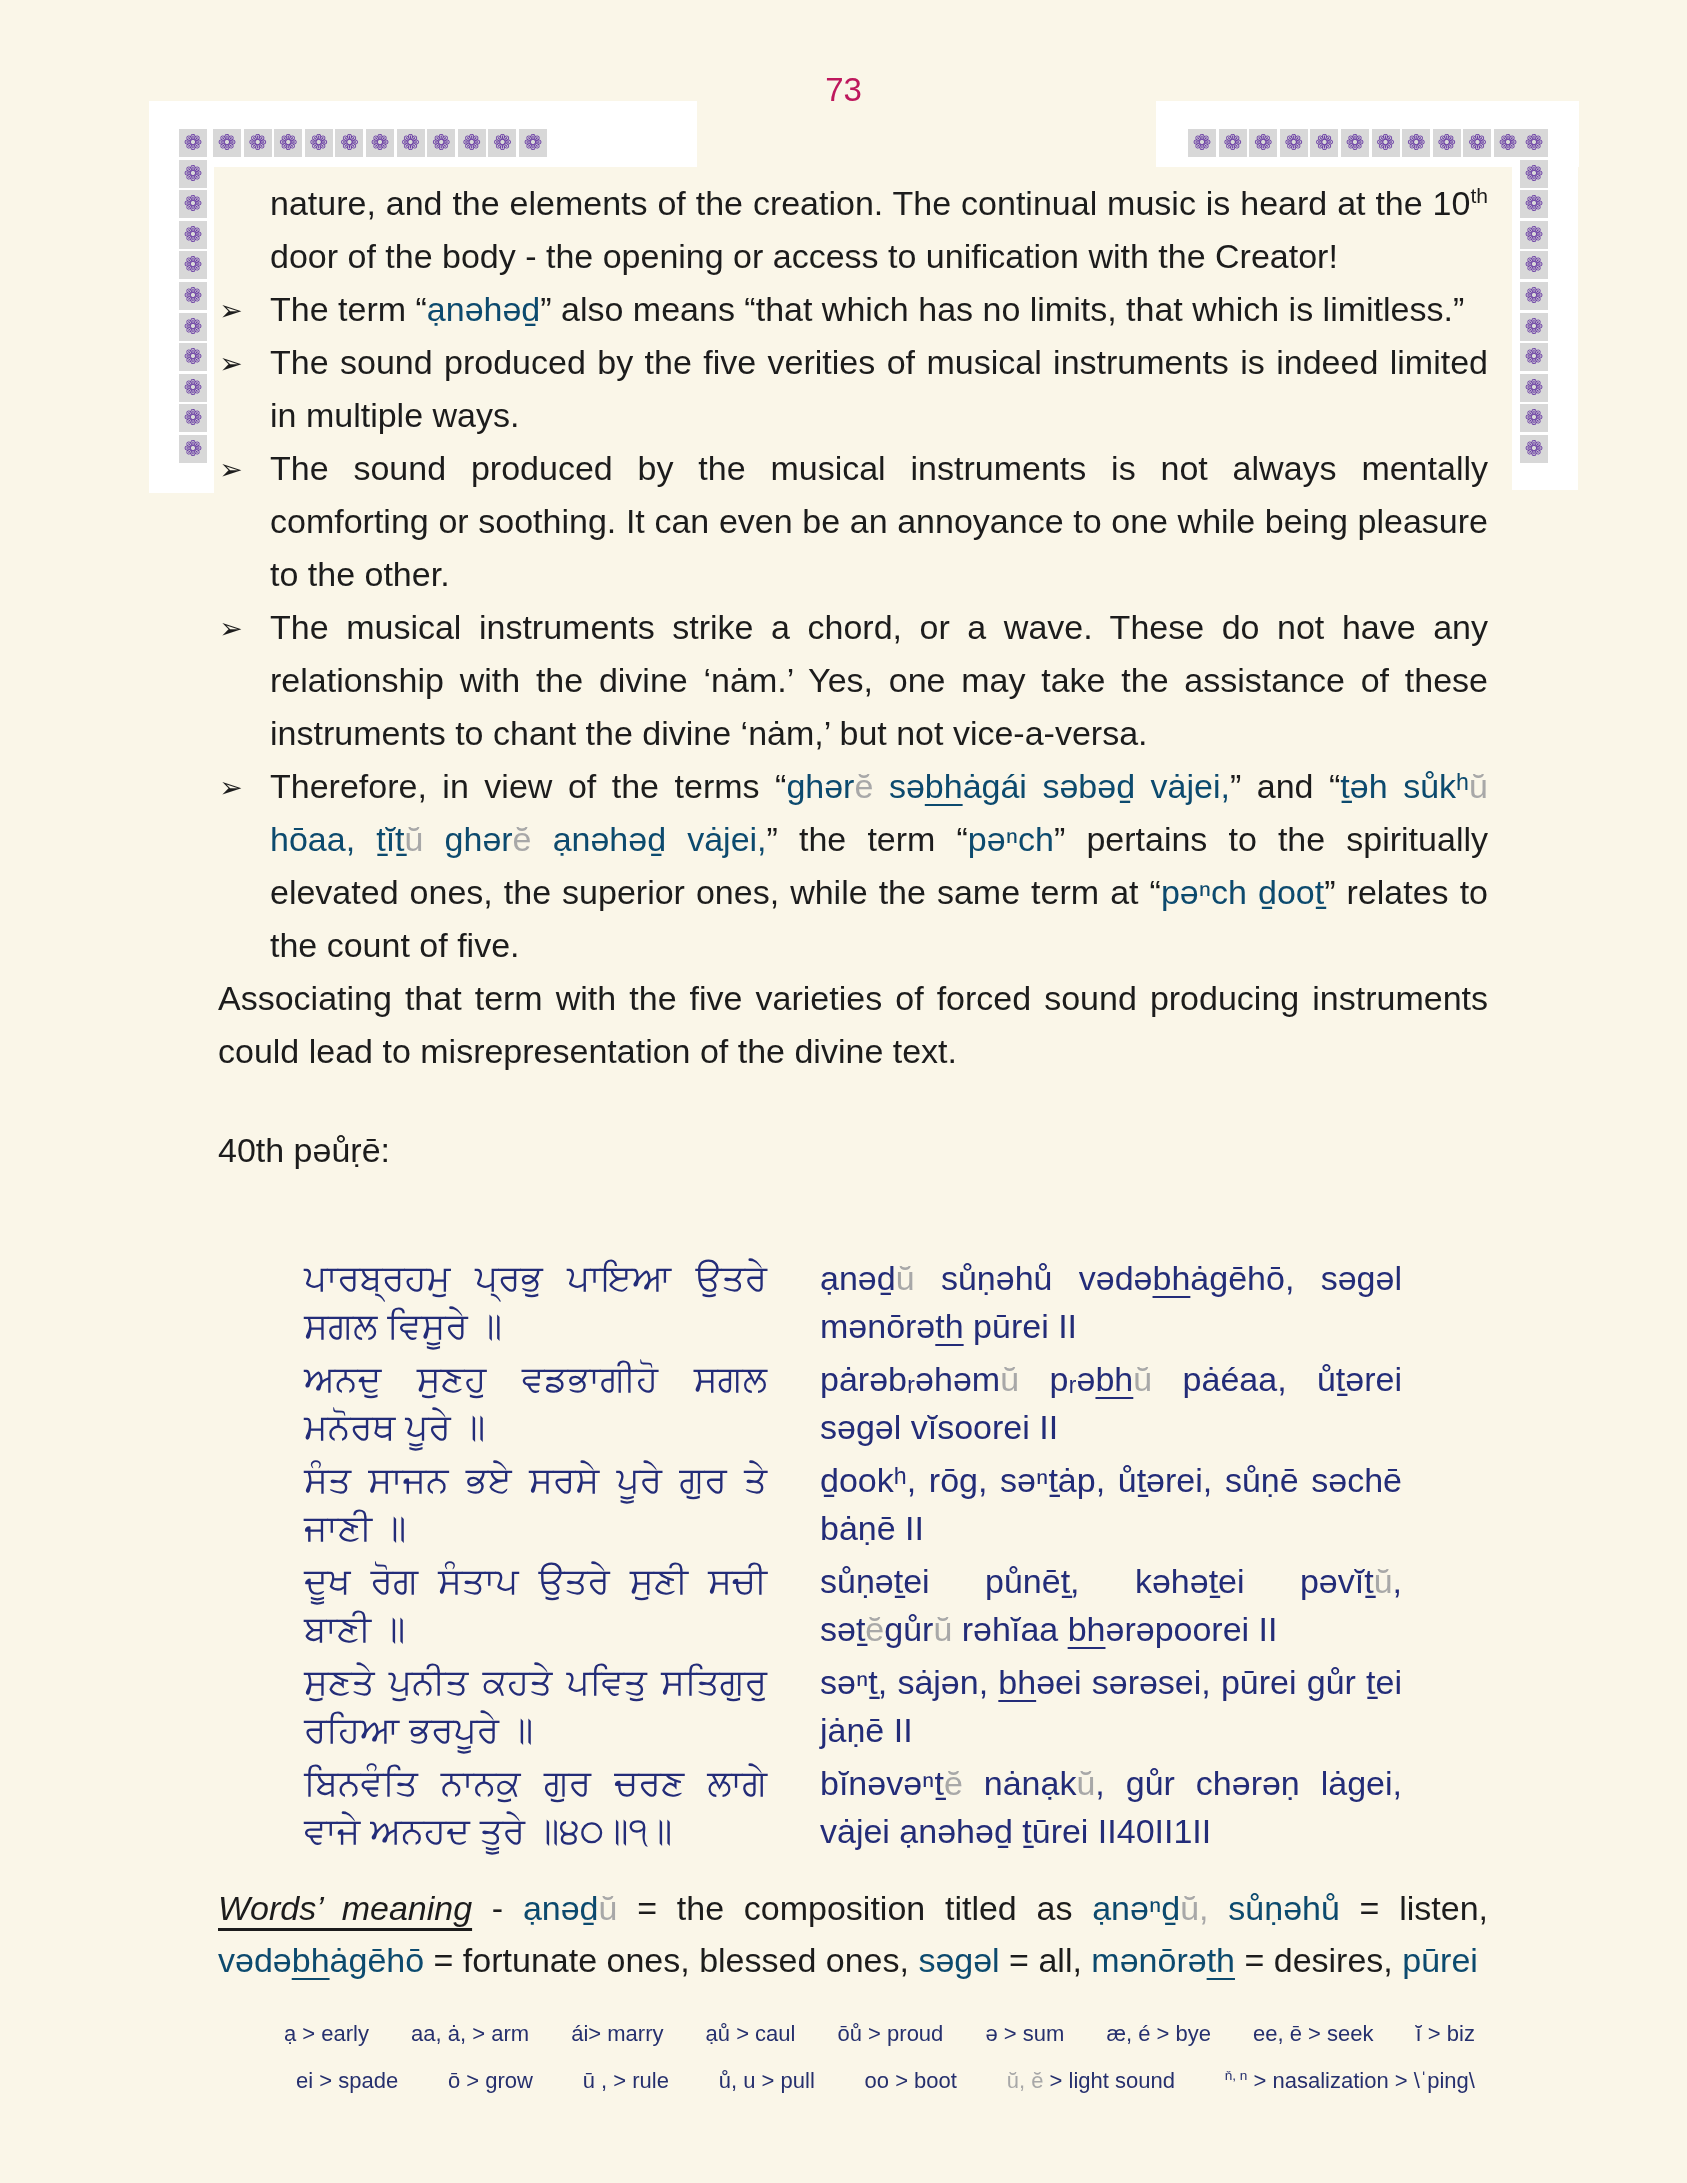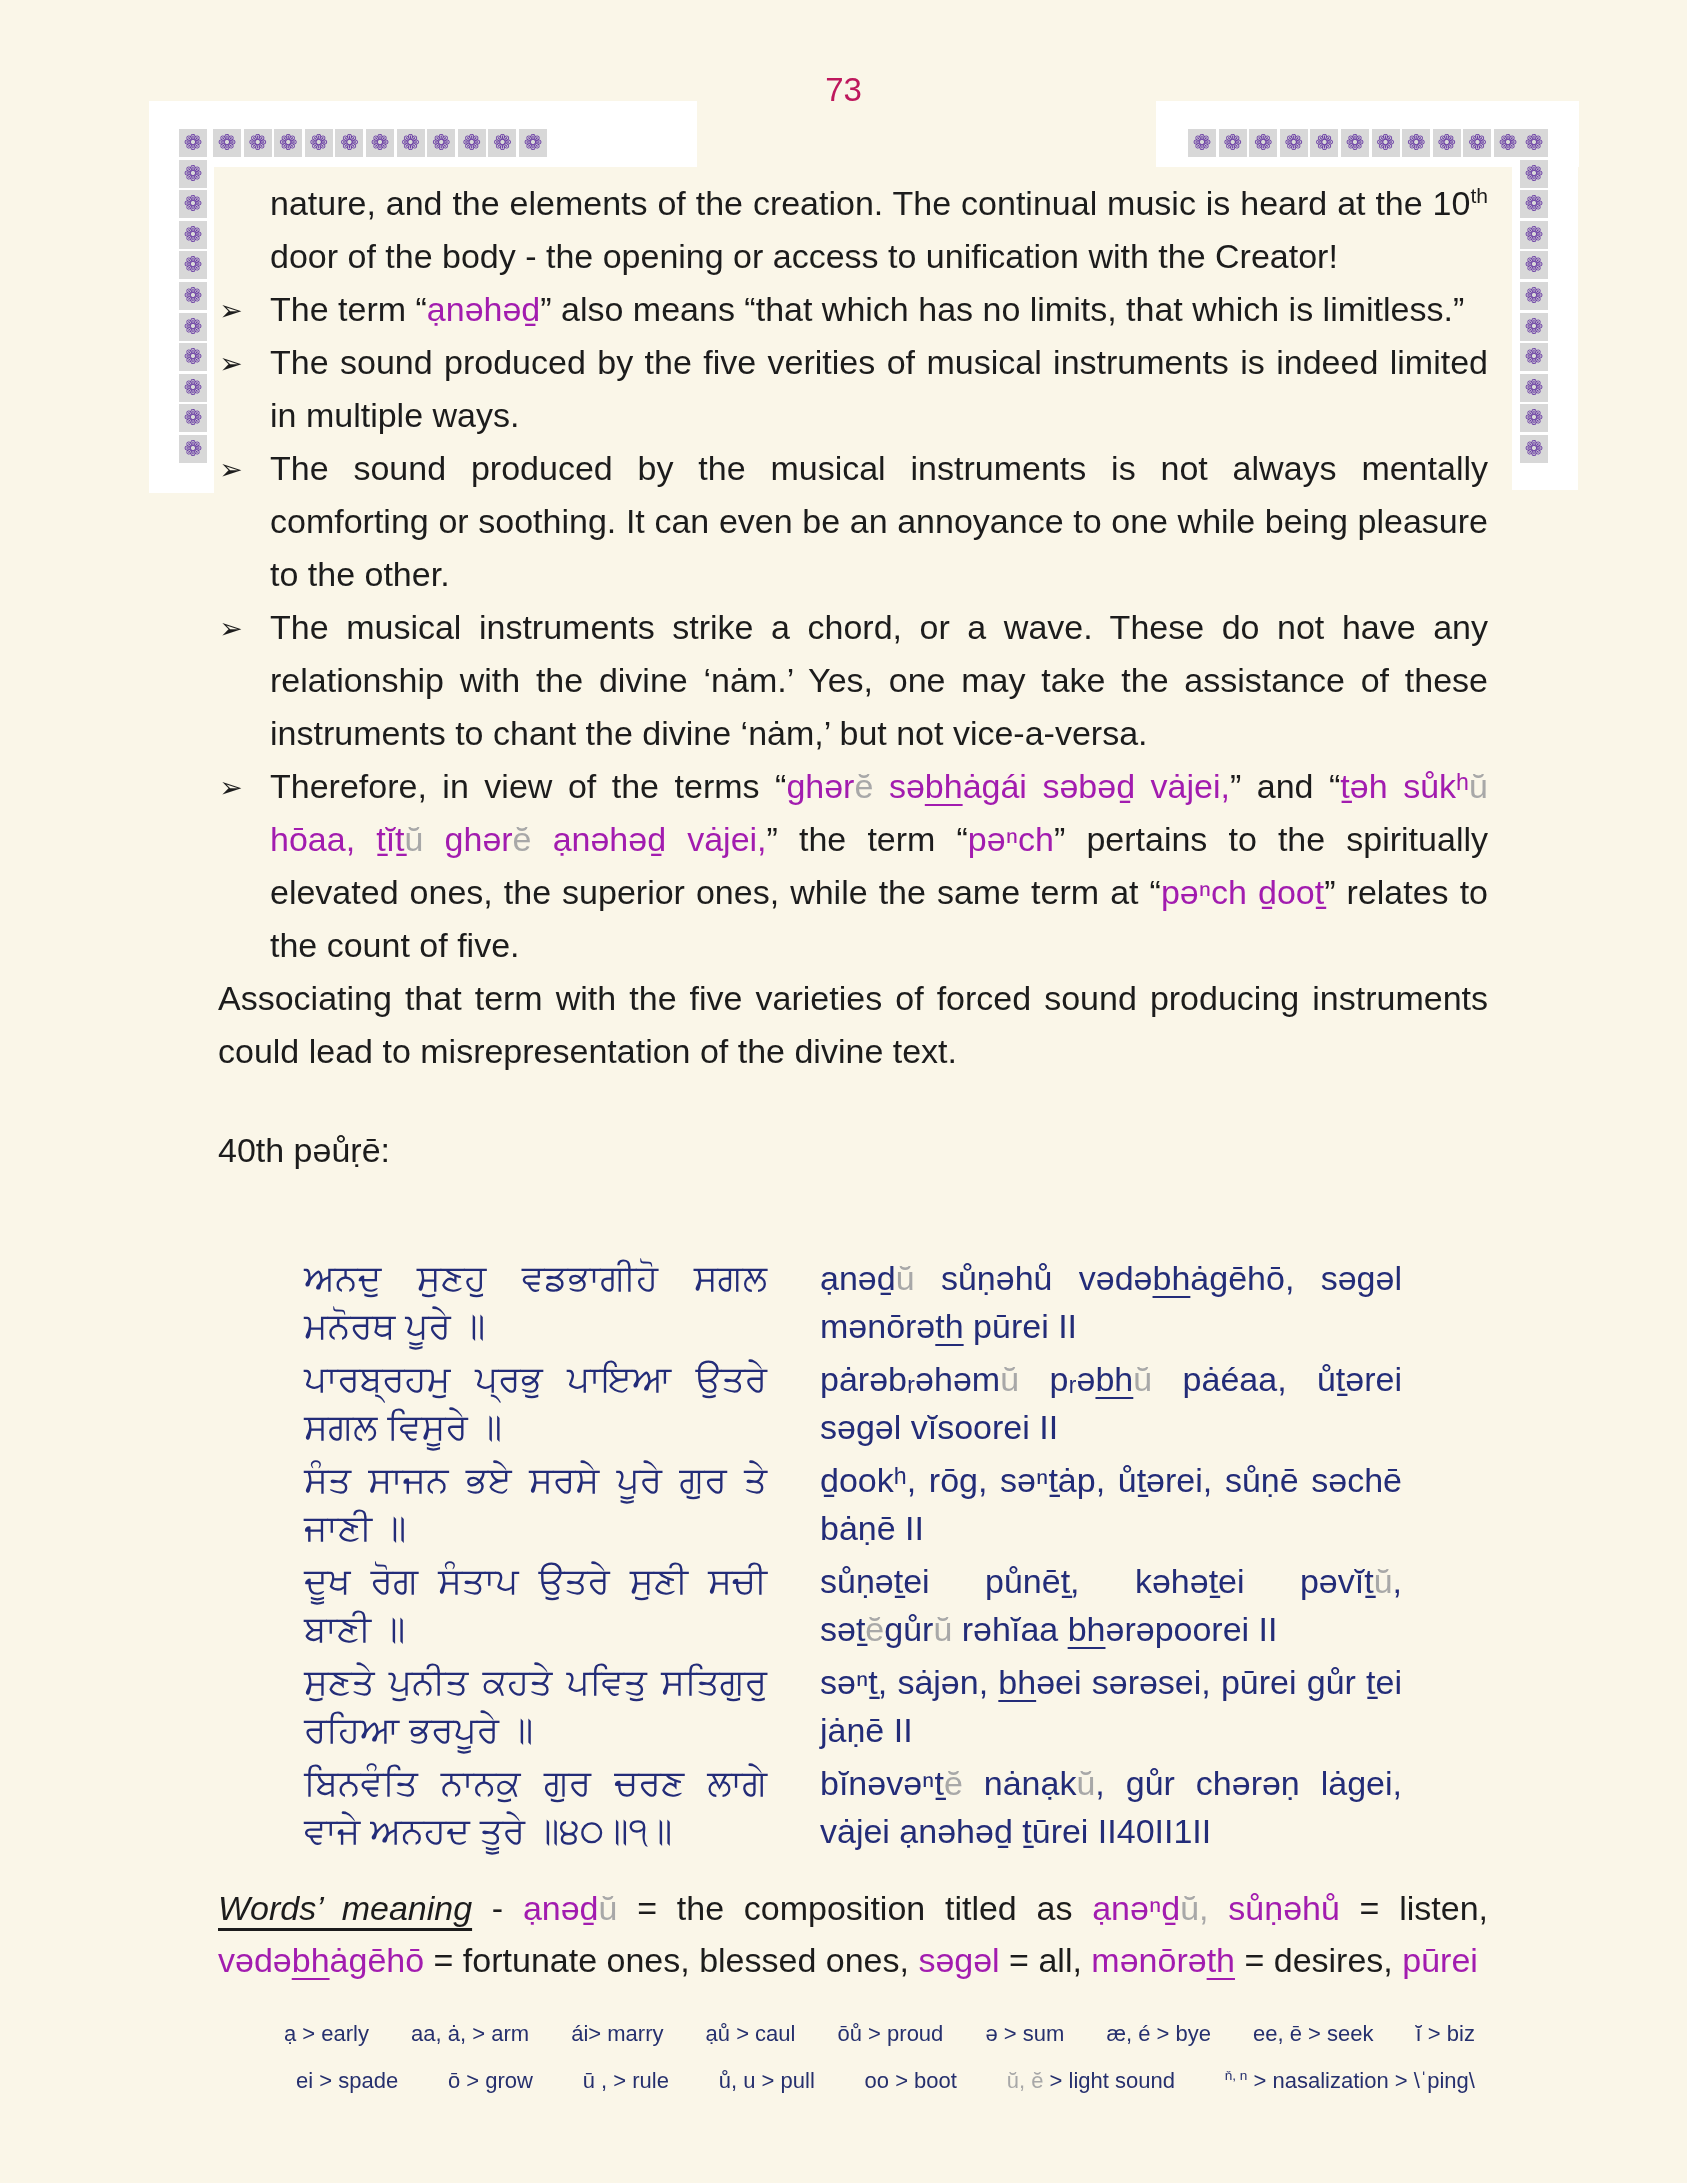--- a/index.html
+++ b/index.html
@@ -38,21 +38,21 @@
   
   .words{position:absolute;left:218px;top:1882px;width:1270px;font-size:34px;line-height:52px;text-align:justify;color:#1C1C1C;margin:0;}
 
   
   .pron{position:absolute;left:284px;top:2021px;width:1191px;color:#26306E;}
   .pron-row{display:flex;justify-content:space-between;font-size:22px;line-height:26.5px;}
   .pron-row + .pron-row{margin-top:20px;margin-left:12px;}
   .pron-item{white-space:nowrap;}
 
   
-  .b{color:#a21caf;}
+  .b{color:#0c4a6e;}
   .g{color:#A8A8A8;}
   .u{text-decoration:underline;text-decoration-thickness:2px;text-underline-offset:6px;}
   .hu{text-decoration:underline;text-decoration-thickness:2.6px;text-underline-offset:8px;font-style:italic;}
   .sup{vertical-align:super;font-size:0.62em;line-height:0;}
 </style>
 </head>
 <body>
 
 <div class="page">
 
@@ -141,22 +141,22 @@
   <div class="bullet">
     <span class="bullet-glyph">➢</span>
     <span><span>Therefore, in view of the terms “</span><span class="b">ghər</span><span class="g">ĕ</span><span class="b"> sə</span><span class="b u">bh</span><span class="b">ȧgái  səbəd̠ vȧjei,</span><span>” and “</span><span class="b">t̠əh sůkʰ</span><span class="g">ŭ</span><span class="b"> hōaa, t̠ĭt̠</span><span class="g">ŭ</span><span class="b"> ghər</span><span class="g">ĕ</span><span class="b"> ạnəhəd̠ vȧjei,</span><span>” the term “</span><span class="b">pəⁿch</span><span>” pertains to the spiritually elevated ones, the superior ones, while the same term at “</span><span class="b">pəⁿch d̠oot̠</span><span>” relates to the count of five.</span></span>
   </div>
 </div>
     <p class="para closing"><span>Associating that term with the five varieties of forced sound producing instruments could lead to misrepresentation of the divine text.</span></p>
     <p class="heading">40th pəůṛē:</p>
   </div>
 
   <div id="verse-gurmukhi" class="verse-col gurmukhi">
+      <div class="couplet">ਪਾਰਬ੍ਰਹਮੁ ਪ੍ਰਭੁ ਪਾਇਆ ਉਤਰੇ ਸਗਲ ਵਿਸੂਰੇ ॥</div>
       <div class="couplet">ਅਨਦੁ ਸੁਣਹੁ ਵਡਭਾਗੀਹੋ ਸਗਲ ਮਨੋਰਥ ਪੂਰੇ ॥</div>
-      <div class="couplet">ਪਾਰਬ੍ਰਹਮੁ ਪ੍ਰਭੁ ਪਾਇਆ ਉਤਰੇ ਸਗਲ ਵਿਸੂਰੇ ॥</div>
       <div class="couplet">ਸੰਤ ਸਾਜਨ ਭਏ ਸਰਸੇ ਪੂਰੇ ਗੁਰ ਤੇ ਜਾਣੀ ॥</div>
       <div class="couplet">ਦੂਖ ਰੋਗ ਸੰਤਾਪ ਉਤਰੇ ਸੁਣੀ ਸਚੀ ਬਾਣੀ ॥</div>
       <div class="couplet">ਸੁਣਤੇ ਪੁਨੀਤ ਕਹਤੇ ਪਵਿਤੁ ਸਤਿਗੁਰੁ ਰਹਿਆ ਭਰਪੂਰੇ ॥</div>
       <div class="couplet">ਬਿਨਵੰਤਿ ਨਾਨਕੁ ਗੁਰ ਚਰਣ ਲਾਗੇ ਵਾਜੇ ਅਨਹਦ ਤੂਰੇ ॥੪੦॥੧॥</div>
     </div>
   <div id="verse-translit" class="verse-col translit">
       <div class="couplet"><span>ạnəd̠</span><span class="g">ŭ</span><span>  sůṇəhů  vədə</span><span class="u">bh</span><span>ȧgēhō, səgəl  mənōrə</span><span class="u">th</span><span> pūrei II</span></div>
       <div class="couplet"><span>pȧrəbᵣəhəm</span><span class="g">ŭ</span><span>  pᵣə</span><span class="u">bh</span><span class="g">ŭ</span><span>  pȧéaa, ůt̠ərei  səgəl vĭsoorei II</span></div>
       <div class="couplet"><span>d̠ookʰ, rōg, səⁿt̠ȧp, ůt̠ərei, sůṇē səchē  bȧṇē II</span></div>
       <div class="couplet"><span>sůṇət̠ei  půnēt̠,  kəhət̠ei  pəvĭt̠</span><span class="g">ŭ</span><span>, sət̠</span><span class="g">ĕ</span><span>gůr</span><span class="g">ŭ</span><span> rəhĭaa </span><span class="u">bh</span><span>ərəpoorei II</span></div>

